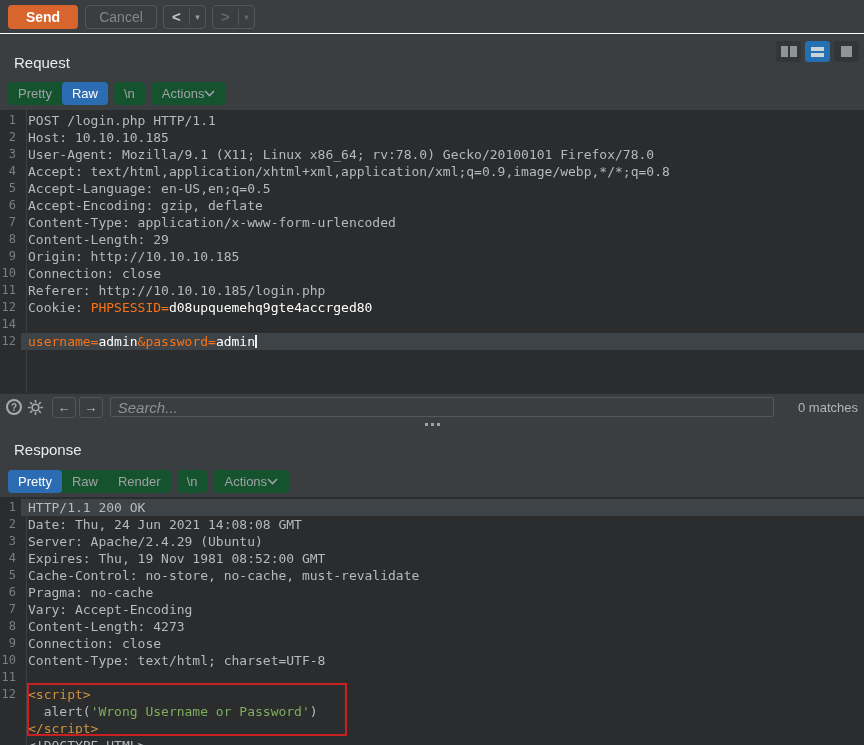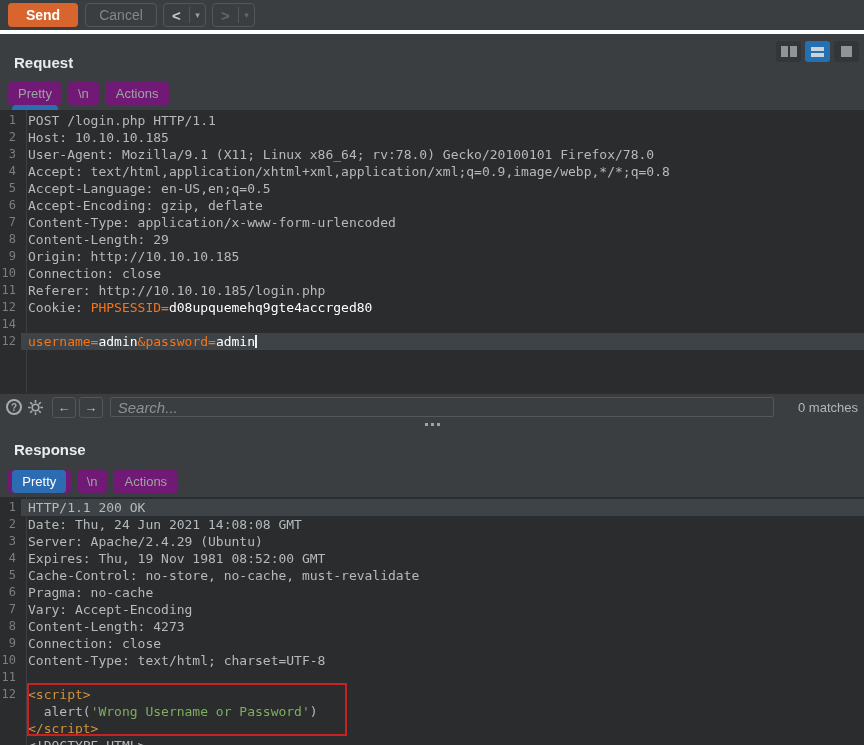--- a/index.html
+++ b/index.html
@@ -2,54 +2,54 @@
 <html><head>
 <meta charset="utf-8">
 <style>
   * { box-sizing: border-box; margin: 0; padding: 0; }
   html,body { width:864px; height:745px; overflow:hidden; }
   body { background:#3b3e40; font-family:"Liberation Sans", sans-serif; }
   .app { position:relative; width:864px; height:745px; }
 
   
   .toolbar { position:absolute; top:0; left:0; right:0; height:34px; background:#3b3e40;
-             border-bottom:4px solid #ffffff; display:flex; align-items:center; padding-left:8px; }
+             border-bottom:1px solid #ffffff; display:flex; align-items:center; padding-left:8px; }
   .btn-send { width:70px; height:24px; background:#d9652e; border:none; border-radius:4px;
               color:#fff; font-weight:bold; font-size:14px; font-family:"Liberation Sans",sans-serif; }
   .btn-cancel { width:72px; height:24px; margin-left:7px; background:transparent; border:1px solid #54575a;
                 border-radius:4px; color:#83878a; font-size:14px; font-family:"Liberation Sans",sans-serif; }
   .nav-group { display:flex; align-items:center; height:24px; margin-left:6px;
                border:1px solid #54575a; border-radius:4px; }
   .nav-main { width:25px; text-align:center; color:#c8cbcd; font-size:15px; font-weight:bold; }
   .nav-sep  { width:1px; height:16px; background:#54575a; }
   .nav-drop { width:15px; text-align:center; color:#9a9da0; font-size:9px; }
   .nav-group.disabled .nav-main, .nav-group.disabled .nav-drop { color:#64686a; }
 
   
   .panel { position:absolute; left:0; right:0; }
   .req-panel { top:34px; height:394px; }
   .resp-panel { top:428px; height:317px; }
-  .panel-title { position:absolute; left:14px; color:#e9ebec; font-size:15px; font-weight:bold;text-align:center; }
+  .panel-title { position:absolute; left:14px; color:#e9ebec; font-size:15px; font-weight:normal;text-align:center; }
   .req-panel .panel-title { top:20px; }
   .resp-panel .panel-title { top:13px; }
 
   .layout-group { position:absolute; top:7px; right:5px; display:flex; gap:4px; }
   .layout-btn { width:25px; height:21px; border-radius:3px; background:#333639;
                 display:flex; align-items:center; justify-content:center; gap:2px; }
   .layout-btn.active { background:#2470b3; }
   .ic-col { width:7px; height:11px; background:#8f9496; }
   .layout-btn.rows { flex-direction:column; }
   .ic-row { width:13px; height:4px; background:#c9d3d9; }
   .ic-sq  { width:11px; height:11px; background:#8f9496; }
 
   
   .tabs { position:absolute; left:8px; display:flex; gap:6px; align-items:center; }
   .req-panel .tabs { top:48px; }
   .resp-panel .tabs { top:42px; }
-  .tab-pill { background:#701a75; border-radius:4px; display:flex; height:23px; align-items:center;flex-direction:column; }
+  .tab-pill { background:#14532d; border-radius:4px; display:flex; height:23px; align-items:center; }
   .tab { padding:0 10px; color:#9fa2a5; font-size:13px; height:23px; line-height:23px; border-radius:4px; }
   .tab.active { background:#2b6cb2; color:#fff; }
   .actions-pill { display:flex; align-items:center; padding:0 11px; }
   .chev { display:block; }
 
   
   .editor { position:absolute; left:0; right:0; background:#2a2c2d; overflow:hidden;
             font-family:"DejaVu Sans Mono", monospace; font-size:13px; padding-top:2px; }
   .req-panel .editor { top:76px; height:283px; }
   .resp-panel .editor { top:69px; height:248px; }

